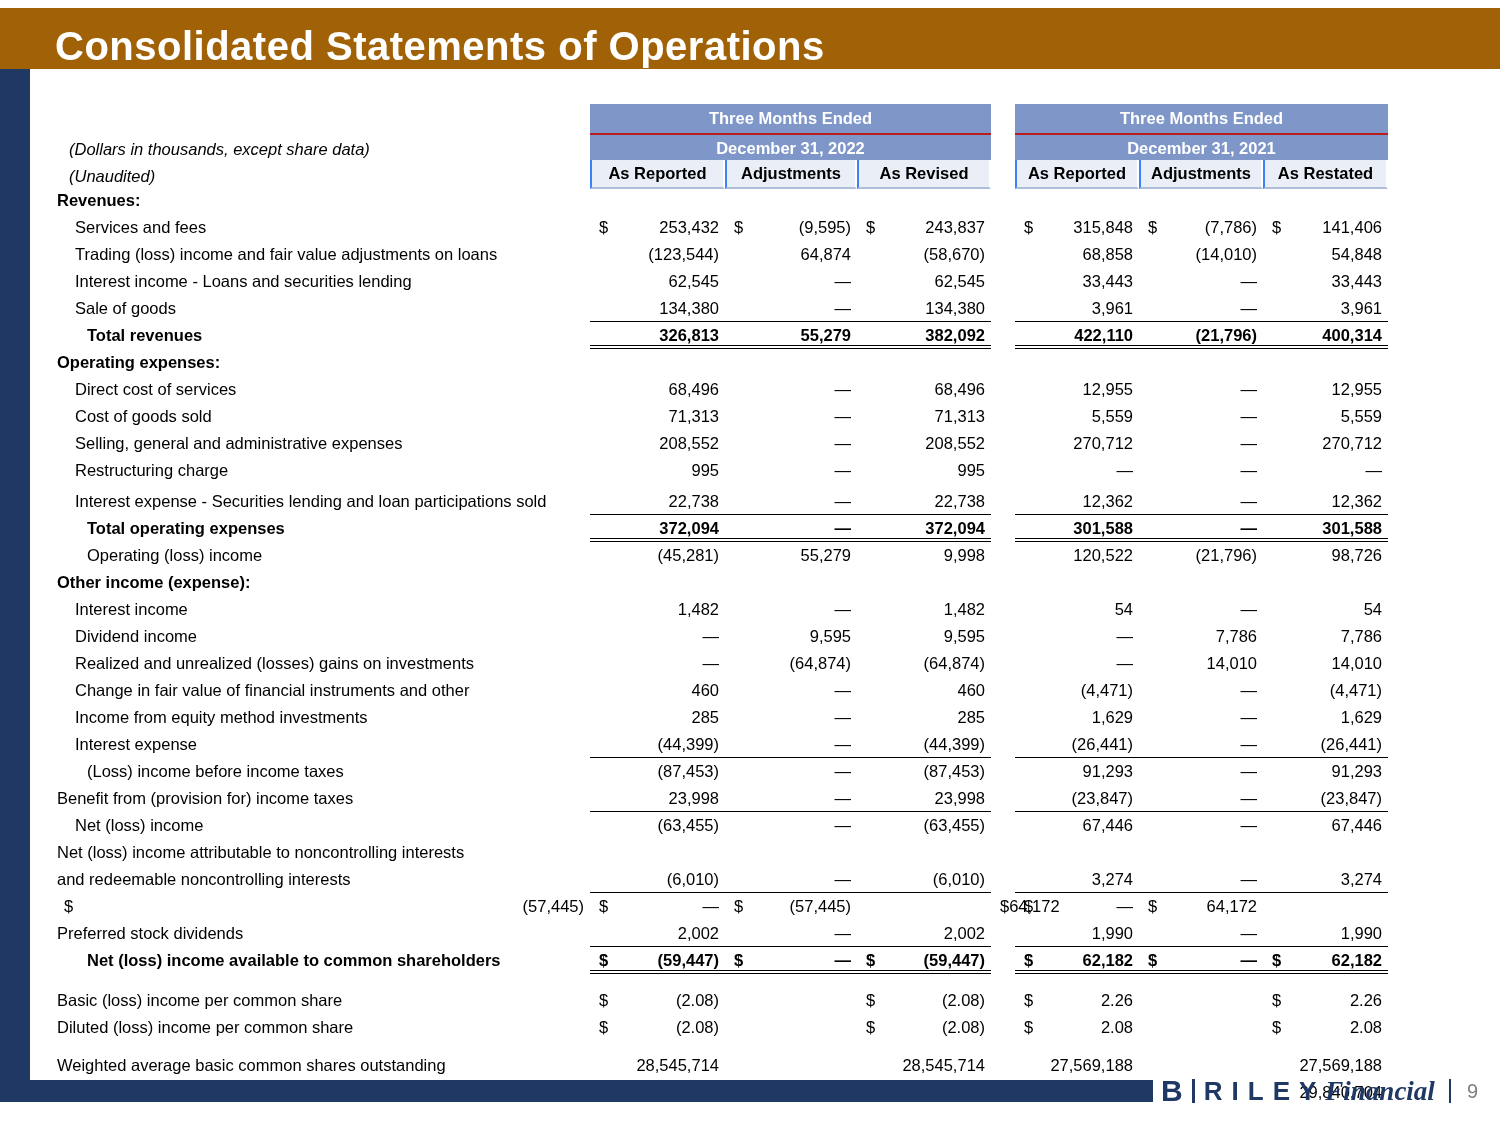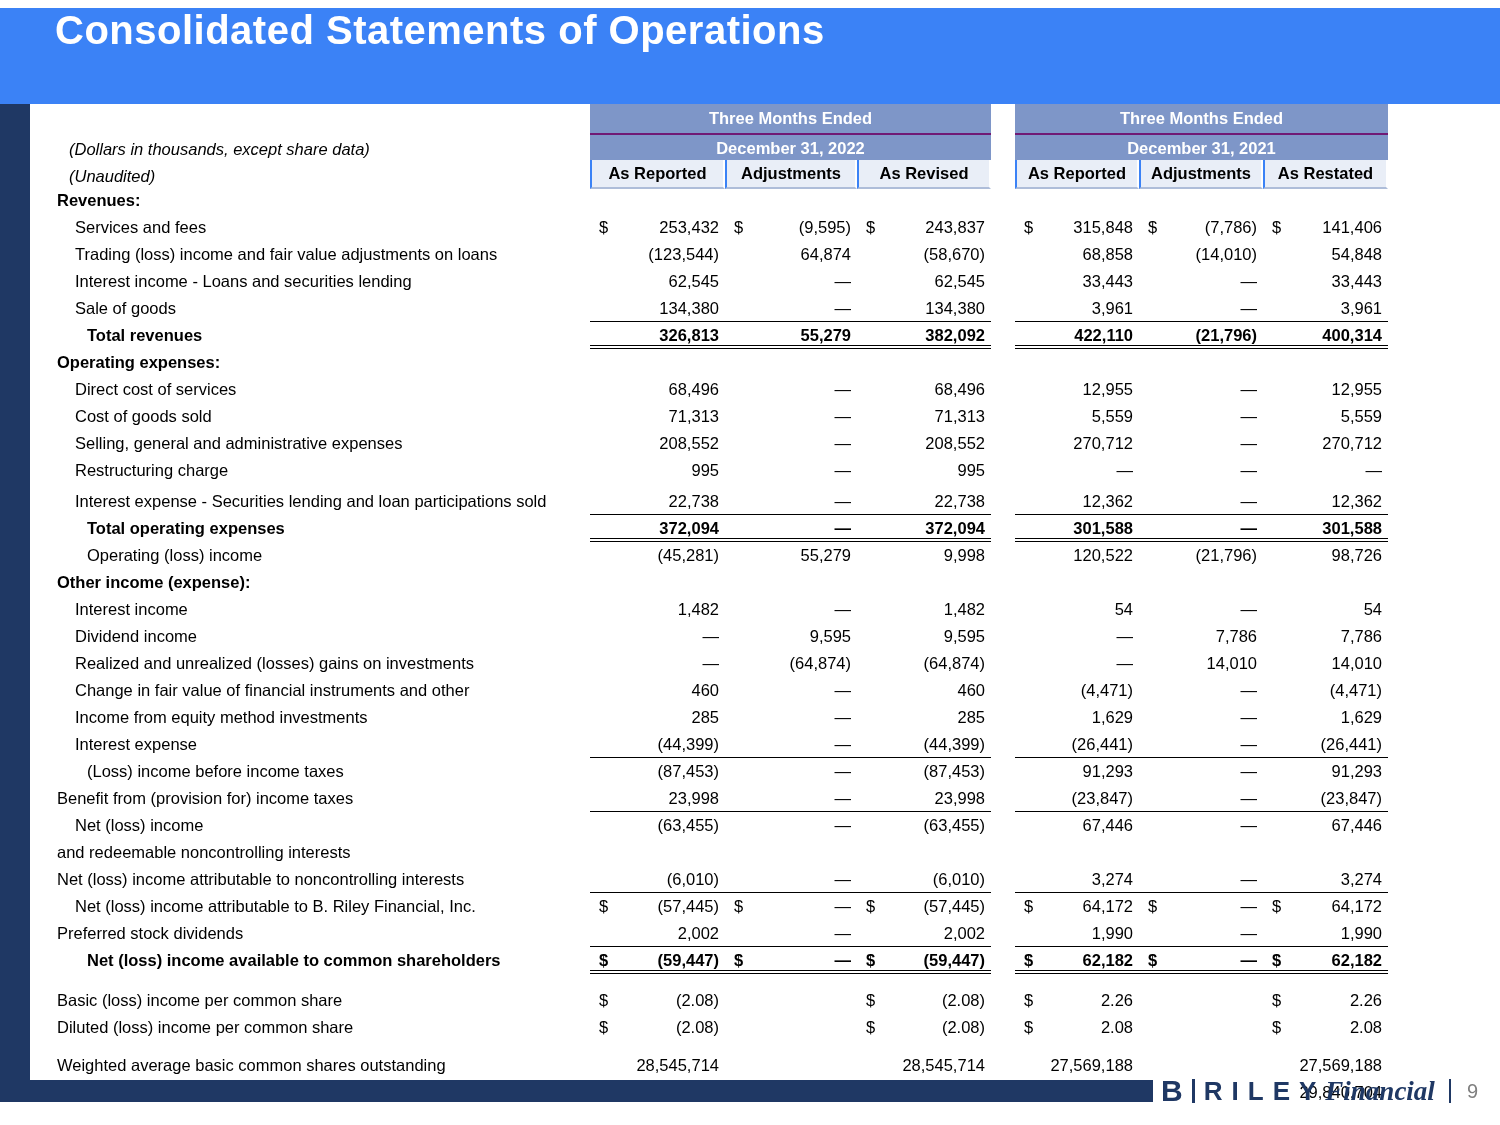--- a/index.html
+++ b/index.html
@@ -3,37 +3,37 @@
 <meta charset="utf-8">
 <style>
   * { margin:0; padding:0; box-sizing:border-box; }
   html,body { width:1500px; height:1125px; }
   body {
     position:relative; background:#ffffff; overflow:hidden;
     font-family:"Liberation Sans", sans-serif; color:#000;
   }
   .left-bar { position:absolute; left:0; top:8px; width:30px; height:1092px; background:#1f3864; }
   .title-bar {
-    position:absolute; left:0; top:8px; width:1500px; height:96px; background:#3b82f6;
-    display:flex; align-items:flex-start; padding-left:55px;
+    position:absolute; left:0; top:8px; width:1500px; height:61px; background:#a16207;
+    display:flex; align-items:flex-end; padding-left:55px;
   }
   .title-bar h1 { color:#fff; font-size:40px; font-weight:bold; letter-spacing:.5px; }
 
   
   .ftable { position:absolute; left:55px; top:104px; width:1333px; font-size:16.5px; }
   .grid-row { display:grid; grid-template-columns:535px 135px 132px 134px 24px 124px 124px 125px; }
 
   .hrow-a { height:29px; line-height:29px; }
   .hrow-b { height:27px; line-height:27px; }
   .hrow-c { height:27px; line-height:27px; }
   .ghead {
     grid-column:span 3; background:#7e96c8; color:#fff; font-weight:bold;
     text-align:center;
   }
-  .hrow-b .ghead { border-top:2px solid #701a75; }
+  .hrow-b .ghead { border-top:2px solid #b91c1c; }
   .chead {
     background:#e9eef7; color:#000; font-weight:bold; text-align:center;
     border-left:2px solid #3b82f6; border-right:2px solid #fff;
     border-bottom:2px solid #aebdd9;
   }
   .hlabel { display:flex; align-items:flex-end; padding-left:14px; }
   .note { font-style:italic; font-size:16.5px; white-space:nowrap; line-height:26px; }
 
   .body-row { min-height:27px; line-height:27px; align-items:stretch; }
   .label { white-space:nowrap; }
@@ -770,22 +770,22 @@
             <span class="ds"></span>
             <span class="val">—</span>
           </div>
           <div class="num">
             <span class="ds"></span>
             <span class="val">67,446</span>
           </div>
         </div>
         <div class="grid-row body-row two-line">
           <div class="label ind0">
+            <div>Net (loss) income attributable to noncontrolling interests</div>
             <div>and redeemable noncontrolling interests</div>
-            <div>Net (loss) income attributable to noncontrolling interests</div>
           </div>
           <div class="num u1">
             <span class="ds"></span>
             <span class="val">(6,010)</span>
           </div>
           <div class="num u1">
             <span class="ds"></span>
             <span class="val">—</span>
           </div>
           <div class="num u1">
@@ -800,21 +800,20 @@
           <div class="num u1">
             <span class="ds"></span>
             <span class="val">—</span>
           </div>
           <div class="num u1">
             <span class="ds"></span>
             <span class="val">3,274</span>
           </div>
         </div>
         <div class="grid-row body-row">
-          <div class="label ind1">Net (loss) income attributable to B. Riley Financial, Inc.</div>
           <div class="num">
             <span class="ds">$</span>
             <span class="val">(57,445)</span>
           </div>
           <div class="num">
             <span class="ds">$</span>
             <span class="val">—</span>
           </div>
           <div class="num">
             <span class="ds">$</span>

